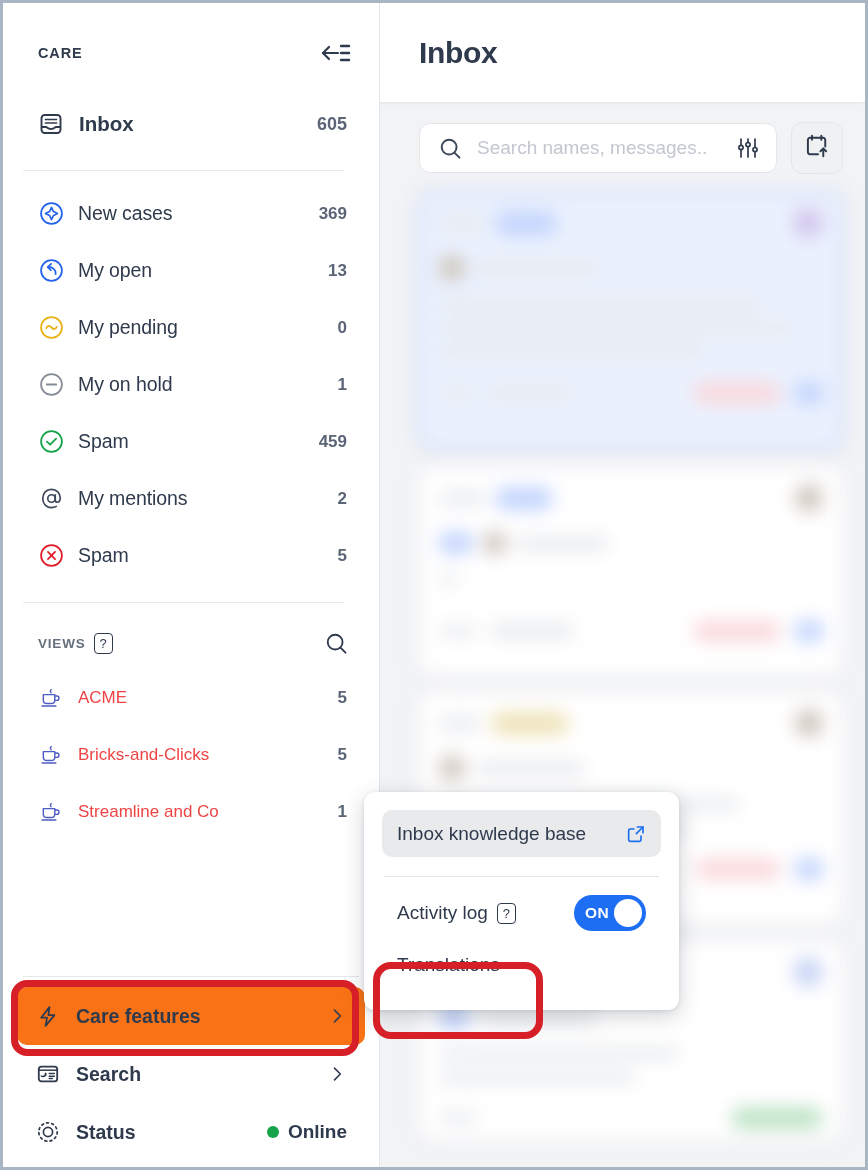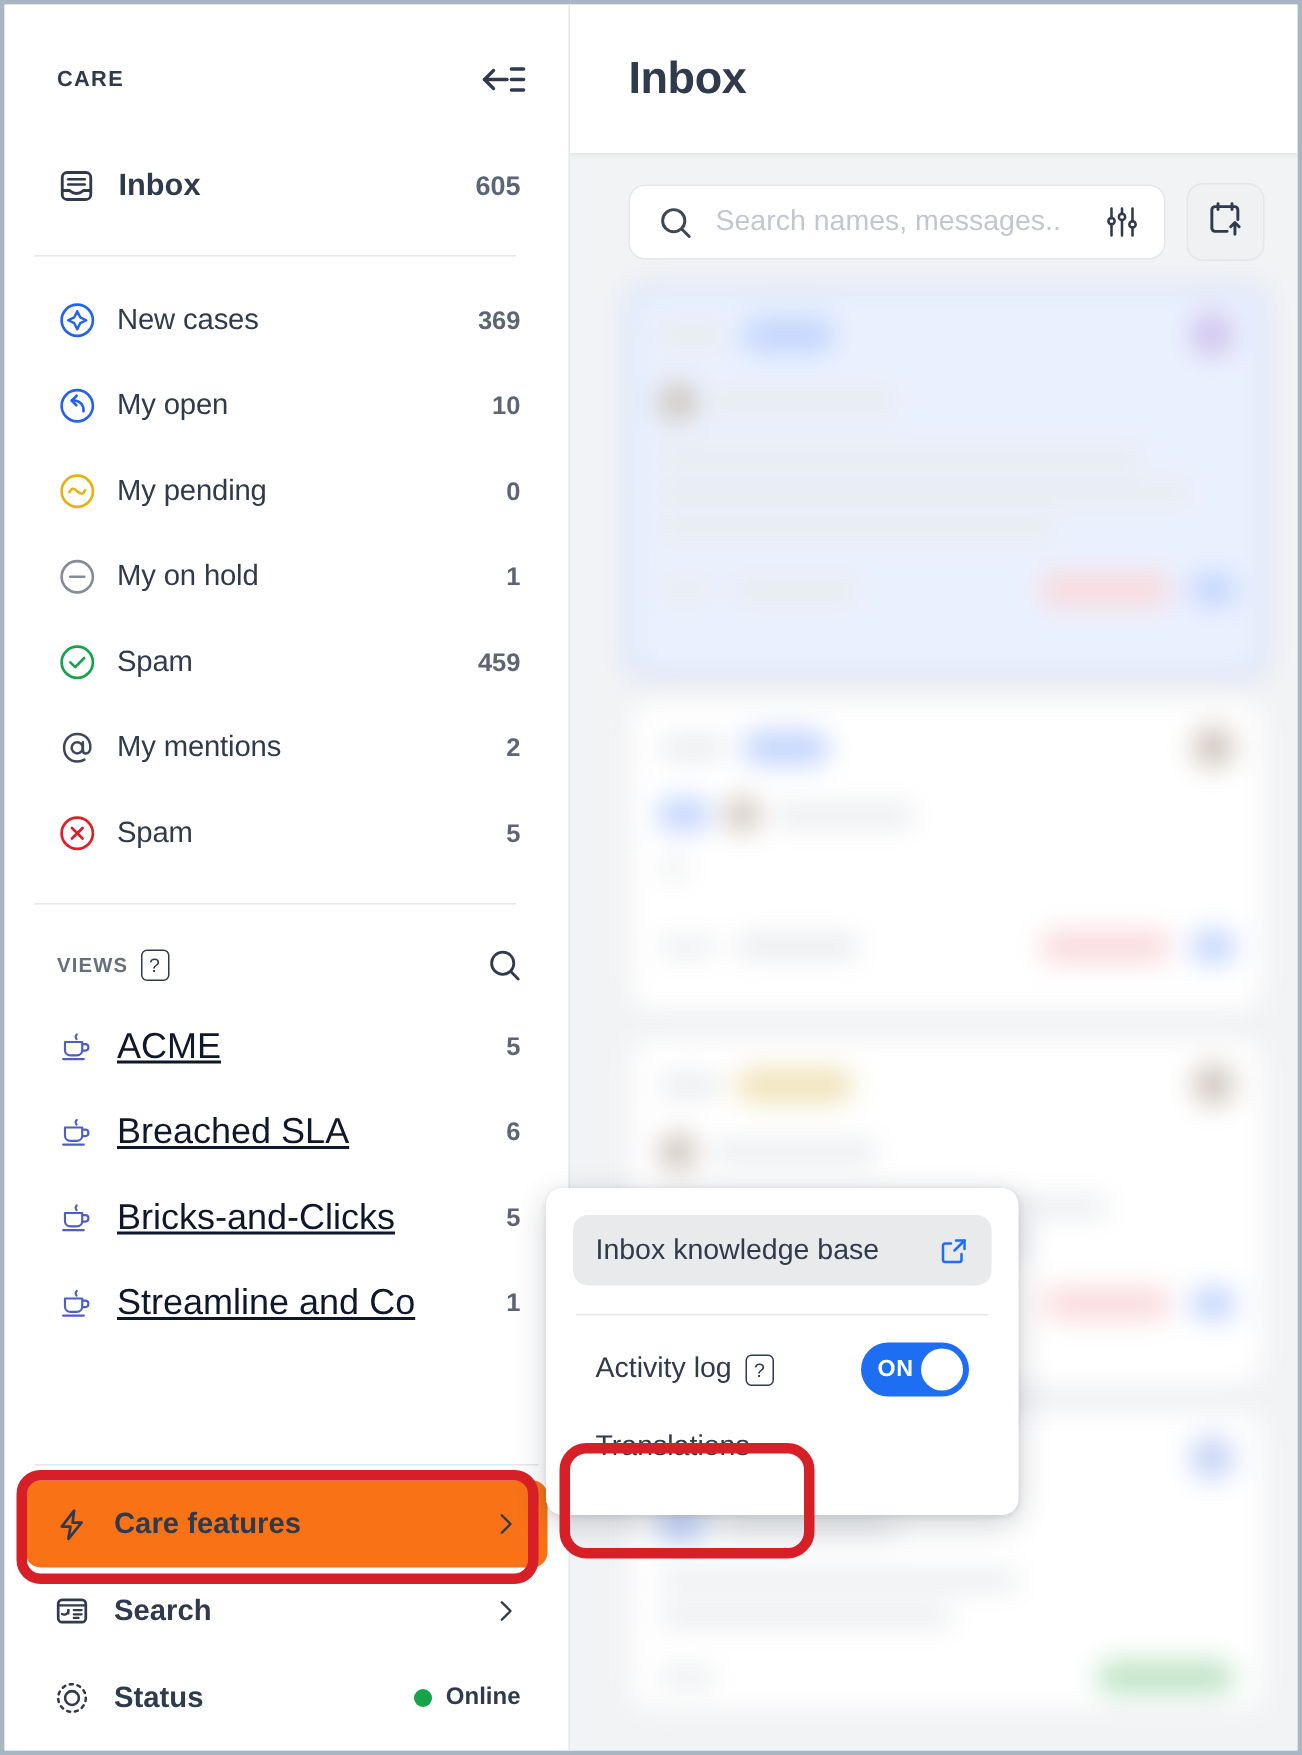--- a/index.html
+++ b/index.html
@@ -146,24 +146,23 @@
   .view-item {
     display: flex;
     align-items: center;
     height: 57px;
     padding: 0 32px 0 35px;
     cursor: pointer;
   }
   .view-item .ico { width: 24px; height: 26px; flex: 0 0 24px; display:flex; align-items:center; justify-content:center;}
   .view-item .lbl {
     margin-left: 16px;
-    font-size: 24px;
-    color: #0f172a;
+    font-size: 17px;
+    color: #ef4444;
     flex: 1;
-    text-decoration: underline;
   }
   .view-item .cnt {
     font-size: 17px;
     font-weight: 700;
     color: #5b6576;
   }
 
   .sidebar-bottom {
     margin-top: auto;
     padding-bottom: 6px;
@@ -184,21 +183,21 @@
     margin-left: 15px;
     font-size: 19.5px;
     font-weight: 700;
     color: #2f3a4d;
     flex: 1;
   }
   .bottom-item .chev { color:#2f3a4d; display:flex; align-items:center; }
   .status-val {
     display: flex;
     align-items: center;
-    font-size: 16px;
+    font-size: 19px;
     font-weight: 700;
     color: #2f3a4d;
   }
   .status-dot {
     width: 12px; height: 12px;
     border-radius: 50%;
     background: #16a34a;
     margin-right: 9px;
   }
 
@@ -460,21 +459,21 @@
 
       <div class="nav-item">
         <span class="ico">
           <svg width="25" height="25" viewBox="0 0 24 24" fill="none">
             <circle cx="12" cy="12" r="10" stroke="#2563eb" stroke-width="1.7"></circle>
             <path d="M16 15.5 C16.3 11 13.5 8.6 8.6 8.6" stroke="#2563eb" stroke-width="1.7" stroke-linecap="round"></path>
             <path d="M11.6 5.6 L8.4 8.7 L11.4 11.7" stroke="#2563eb" stroke-width="1.7" stroke-linecap="round" stroke-linejoin="round"></path>
           </svg>
         </span>
         <span class="lbl">My open</span>
-        <span class="cnt">10</span>
+        <span class="cnt">13</span>
       </div>
 
       <div class="nav-item">
         <span class="ico">
           <svg width="25" height="25" viewBox="0 0 24 24" fill="none">
             <circle cx="12" cy="12" r="10" stroke="#e8b114" stroke-width="1.7"></circle>
             <path d="M7 12.6 C8.2 9.8 9.8 9.8 12 12 C14.2 14.2 15.8 14.2 17 11.4" stroke="#e8b114" stroke-width="1.7" stroke-linecap="round"></path>
           </svg>
         </span>
         <span class="lbl">My pending</span>
@@ -548,32 +547,20 @@
             <path d="M4.5 8.5 H16.5 V14 C16.5 16.2 14.9 17.8 12.7 17.8 H8.3 C6.1 17.8 4.5 16.2 4.5 14 Z" stroke="#4f5dc4" stroke-width="1.5" stroke-linejoin="round"></path>
             <path d="M16.5 10 H18.6 C20 10 20.8 11 20.8 12.2 C20.8 13.5 20 14.5 18.6 14.5 H16.5" stroke="#4f5dc4" stroke-width="1.5" stroke-linejoin="round"></path>
             <path d="M3.2 20.4 H17.6" stroke="#4f5dc4" stroke-width="1.5" stroke-linecap="round"></path>
             <path d="M12.8 3.2 C11.4 4.4 11.6 5.4 12.6 6.6" stroke="#4f5dc4" stroke-width="1.4" stroke-linecap="round"></path>
           </svg>
         </span>
         <span class="lbl">ACME</span>
         <span class="cnt">5</span>
       </div>
 
-      <div class="view-item">
-        <span class="ico">
-          <svg width="23" height="24" viewBox="0 0 24 24" fill="none">
-            <path d="M4.5 8.5 H16.5 V14 C16.5 16.2 14.9 17.8 12.7 17.8 H8.3 C6.1 17.8 4.5 16.2 4.5 14 Z" stroke="#4f5dc4" stroke-width="1.5" stroke-linejoin="round"></path>
-            <path d="M16.5 10 H18.6 C20 10 20.8 11 20.8 12.2 C20.8 13.5 20 14.5 18.6 14.5 H16.5" stroke="#4f5dc4" stroke-width="1.5" stroke-linejoin="round"></path>
-            <path d="M3.2 20.4 H17.6" stroke="#4f5dc4" stroke-width="1.5" stroke-linecap="round"></path>
-            <path d="M12.8 3.2 C11.4 4.4 11.6 5.4 12.6 6.6" stroke="#4f5dc4" stroke-width="1.4" stroke-linecap="round"></path>
-          </svg>
-        </span>
-        <span class="lbl">Breached SLA</span>
-        <span class="cnt">6</span>
-      </div>
 
       <div class="view-item">
         <span class="ico">
           <svg width="23" height="24" viewBox="0 0 24 24" fill="none">
             <path d="M4.5 8.5 H16.5 V14 C16.5 16.2 14.9 17.8 12.7 17.8 H8.3 C6.1 17.8 4.5 16.2 4.5 14 Z" stroke="#4f5dc4" stroke-width="1.5" stroke-linejoin="round"></path>
             <path d="M16.5 10 H18.6 C20 10 20.8 11 20.8 12.2 C20.8 13.5 20 14.5 18.6 14.5 H16.5" stroke="#4f5dc4" stroke-width="1.5" stroke-linejoin="round"></path>
             <path d="M3.2 20.4 H17.6" stroke="#4f5dc4" stroke-width="1.5" stroke-linecap="round"></path>
             <path d="M12.8 3.2 C11.4 4.4 11.6 5.4 12.6 6.6" stroke="#4f5dc4" stroke-width="1.4" stroke-linecap="round"></path>
           </svg>
         </span>

